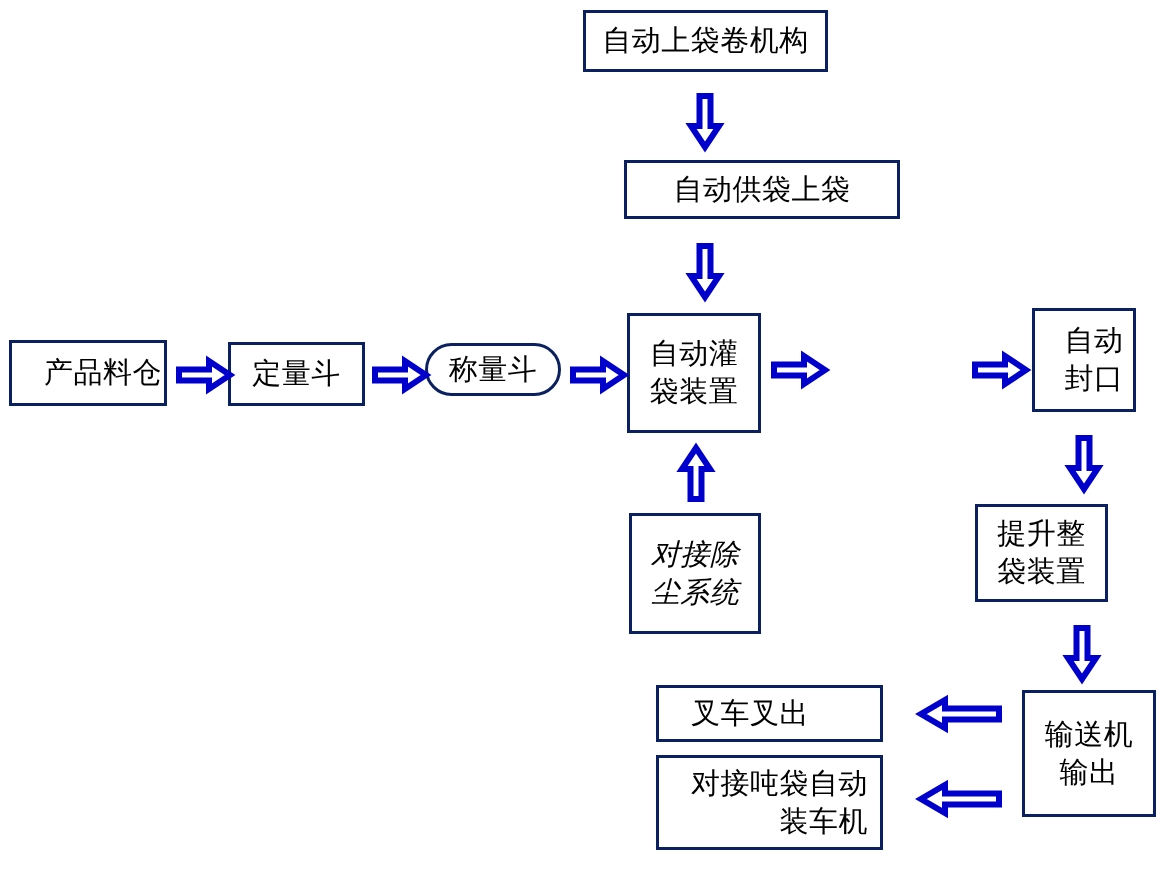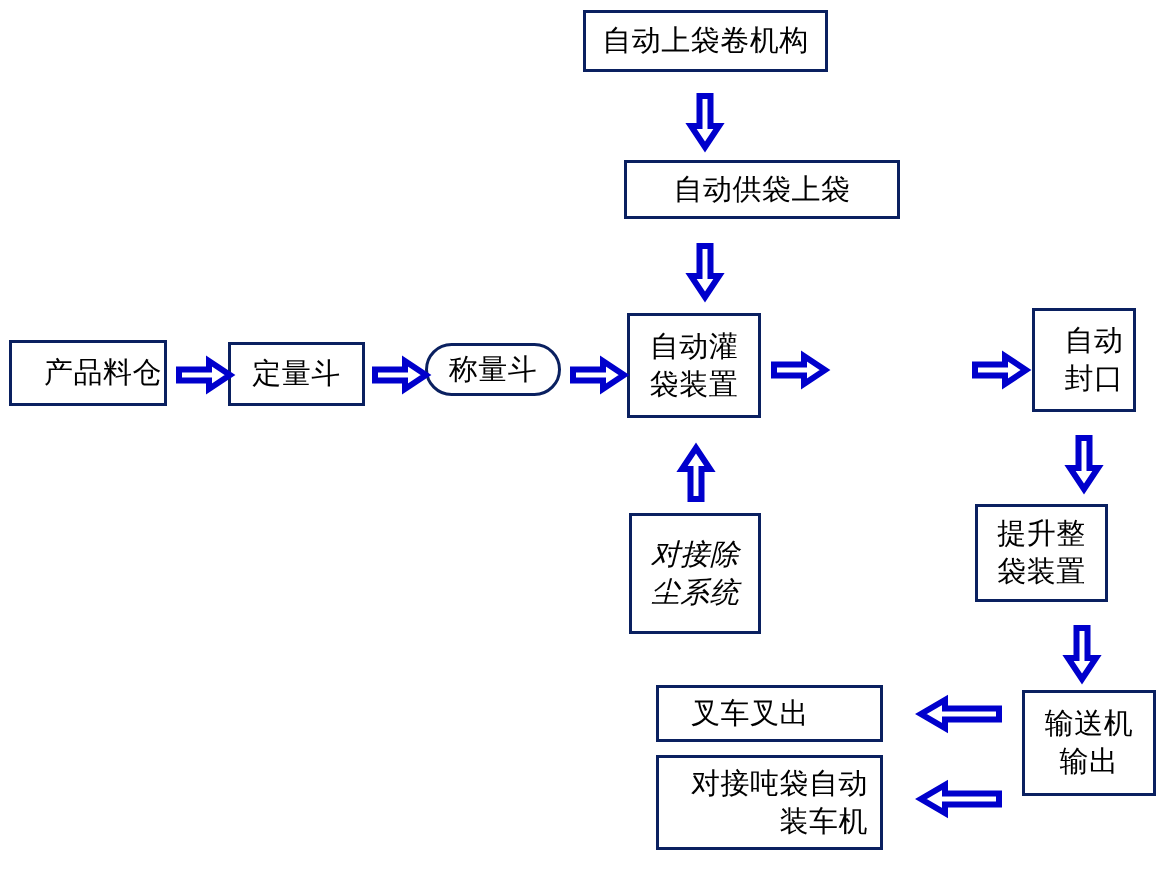--- a/index.html
+++ b/index.html
@@ -69,42 +69,42 @@
   </div>
 
   <div class="node" style="left:228px; top:342px; width:137px; height:64px;">
     <span>定量斗</span>
   </div>
 
   <div class="node" style="left:425px; top:343px; width:136px; height:53px;border-radius:28px;">
     <span>称量斗</span>
   </div>
 
-  <div class="node" style="left:627px; top:313px; width:134px; height:105px;">
+  <div class="node" style="left:627px; top:313px; width:134px; height:120px;">
     <span>自动灌
 袋装置</span>
   </div>
 
 
   <div class="node" style="left:1032px; top:308px; width:104px; height:104px;padding-left:20px;">
     <span>自动
 封口</span>
   </div>
 
   <div class="node" style="left:629px; top:513px; width:132px; height:121px;font-style:italic;">
     <span>对接除
 尘系统</span>
   </div>
 
   <div class="node" style="left:975px; top:504px; width:133px; height:98px;">
     <span>提升整
 袋装置</span>
   </div>
 
-  <div class="node" style="left:1022px; top:690px; width:134px; height:106px;">
+  <div class="node" style="left:1022px; top:690px; width:134px; height:127px;">
     <span>输送机
 输出</span>
   </div>
 
   <div class="node left-align" style="left:656px; top:685px; width:227px; height:57px;">
     <span>叉车叉出</span>
   </div>
 
   <div class="node left-align" style="left:656px; top:755px; width:227px; height:95px;">
     <span>对接吨袋自动

